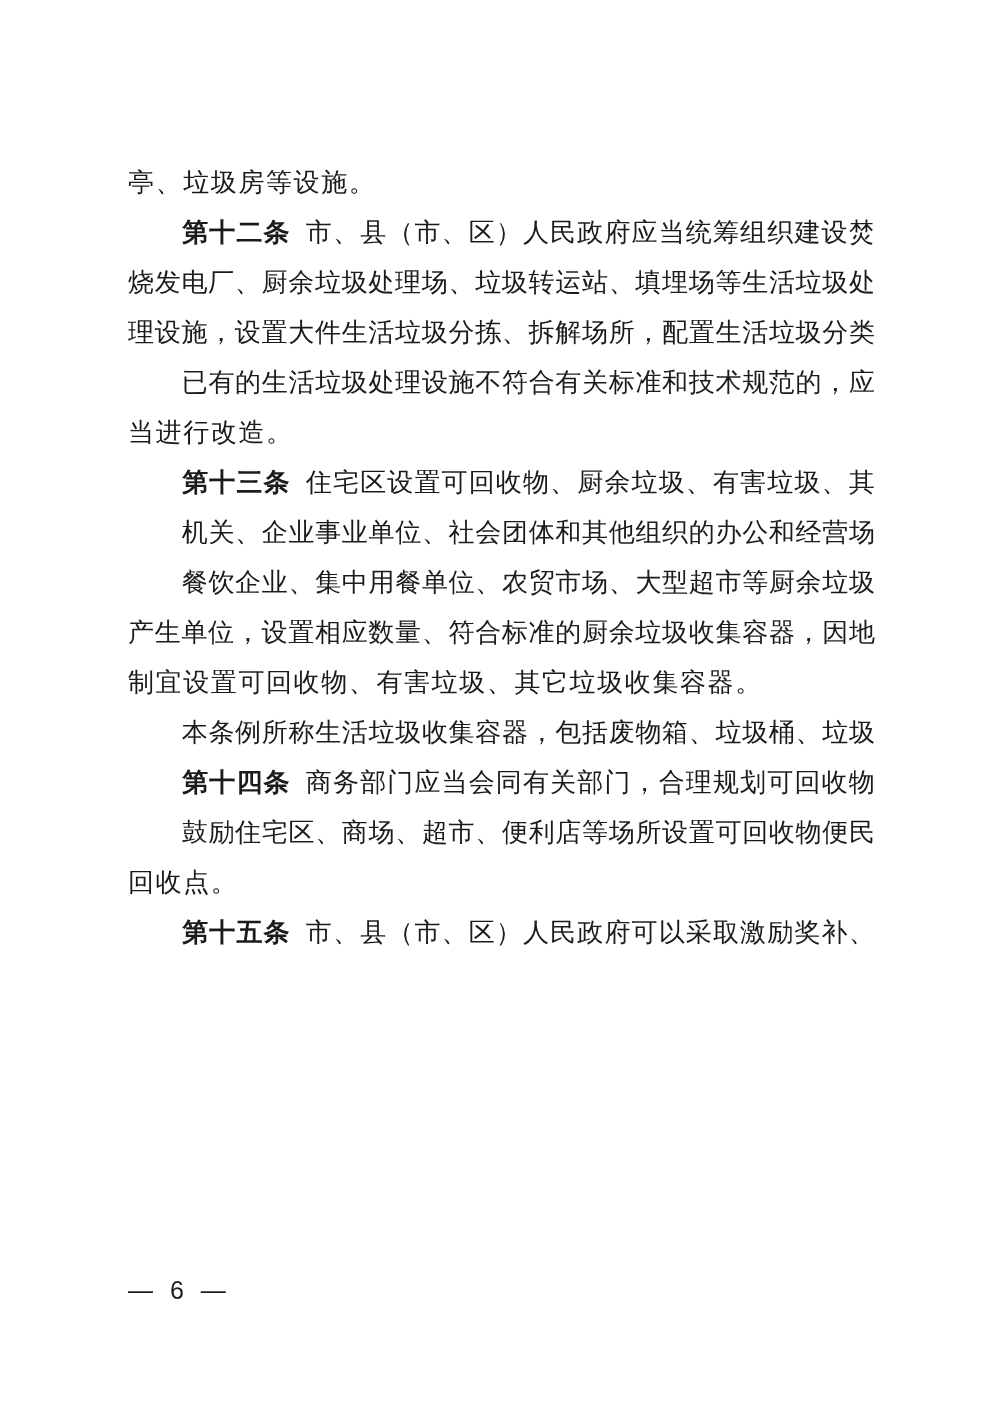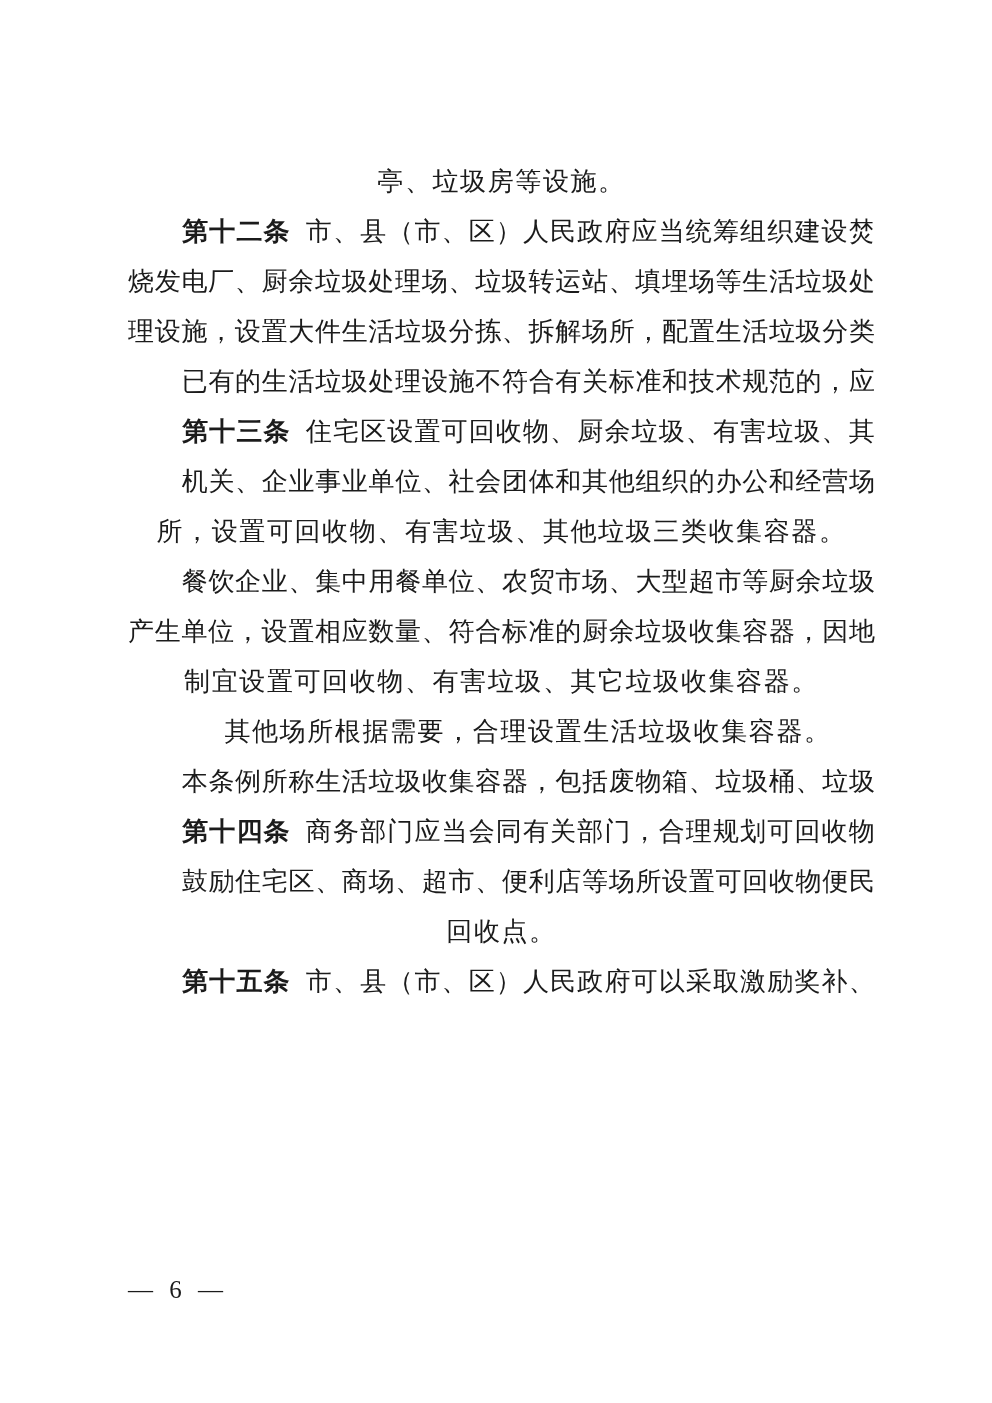--- a/index.html
+++ b/index.html
@@ -6,23 +6,22 @@
     margin: 0;
     padding: 0;
     background: #ffffff;
   }
   .page {
     position: relative;
     width: 992px;
     height: 1403px;
     background: #ffffff;
     overflow: hidden;
-    font-family: Liberation Serif, serif;
+    font-family: Liberation Sans, sans-serif;
     color: #1b1b1b;
-    text-align: center;
   }
   .text-block {
     position: absolute;
     left: 128px;
     top: 157px;
     width: 747px;
   }
   .line {
     height: 50px;
     font-size: 26px;
@@ -181,20 +180,21 @@
         <span class="ch">准</span>
         <span class="ch">和</span>
         <span class="ch">技</span>
         <span class="ch">术</span>
         <span class="ch">规</span>
         <span class="ch">范</span>
         <span class="ch">的</span>
         <span class="ch">，</span>
         <span class="ch">应</span>
       </div>
+      <div class="line"><span>当进行改造。</span></div>
       <div class="line fill">
         <span class="indent-spacer"></span>
         <span class="ch bold">第</span>
         <span class="ch bold">十</span>
         <span class="ch bold">三</span>
         <span class="ch bold">条</span>
         <span class="heading-gap"></span>
         <span class="ch">住</span>
         <span class="ch">宅</span>
         <span class="ch">区</span>
@@ -239,21 +239,20 @@
         <span class="ch">组</span>
         <span class="ch">织</span>
         <span class="ch">的</span>
         <span class="ch">办</span>
         <span class="ch">公</span>
         <span class="ch">和</span>
         <span class="ch">经</span>
         <span class="ch">营</span>
         <span class="ch">场</span>
       </div>
-      <div class="line"><span>所，设置可回收物、有害垃圾、其他垃圾三类收集容器。</span></div>
       <div class="line fill">
         <span class="indent-spacer"></span>
         <span class="ch">餐</span>
         <span class="ch">饮</span>
         <span class="ch">企</span>
         <span class="ch">业</span>
         <span class="ch">、</span>
         <span class="ch">集</span>
         <span class="ch">中</span>
         <span class="ch">用</span>
@@ -300,21 +299,20 @@
         <span class="ch">圾</span>
         <span class="ch">收</span>
         <span class="ch">集</span>
         <span class="ch">容</span>
         <span class="ch">器</span>
         <span class="ch">，</span>
         <span class="ch">因</span>
         <span class="ch">地</span>
       </div>
       <div class="line"><span>制宜设置可回收物、有害垃圾、其它垃圾收集容器。</span></div>
-      <div class="line"><span class="indent-spacer"></span><span>其他场所根据需要，合理设置生活垃圾收集容器。</span></div>
       <div class="line fill">
         <span class="indent-spacer"></span>
         <span class="ch">本</span>
         <span class="ch">条</span>
         <span class="ch">例</span>
         <span class="ch">所</span>
         <span class="ch">称</span>
         <span class="ch">生</span>
         <span class="ch">活</span>
         <span class="ch">垃</span>

